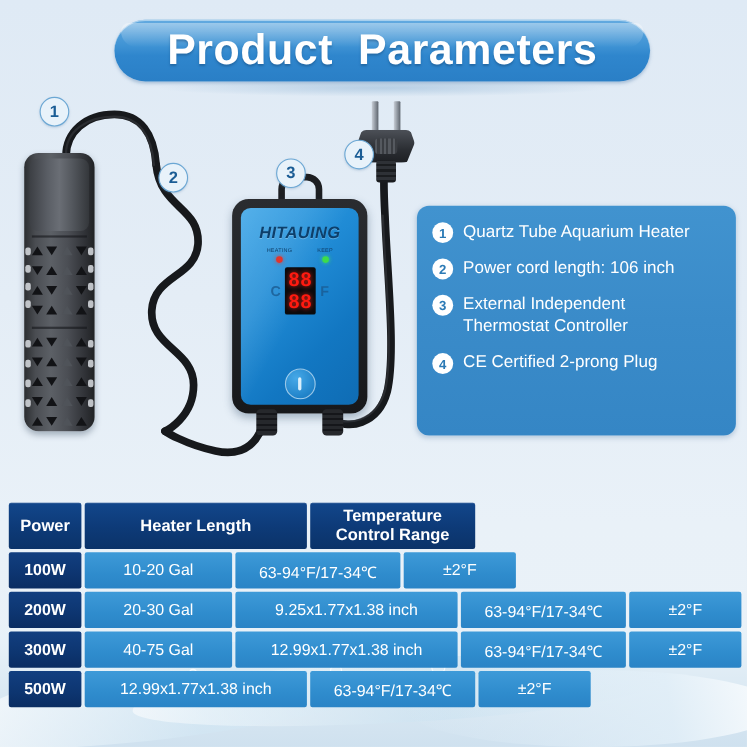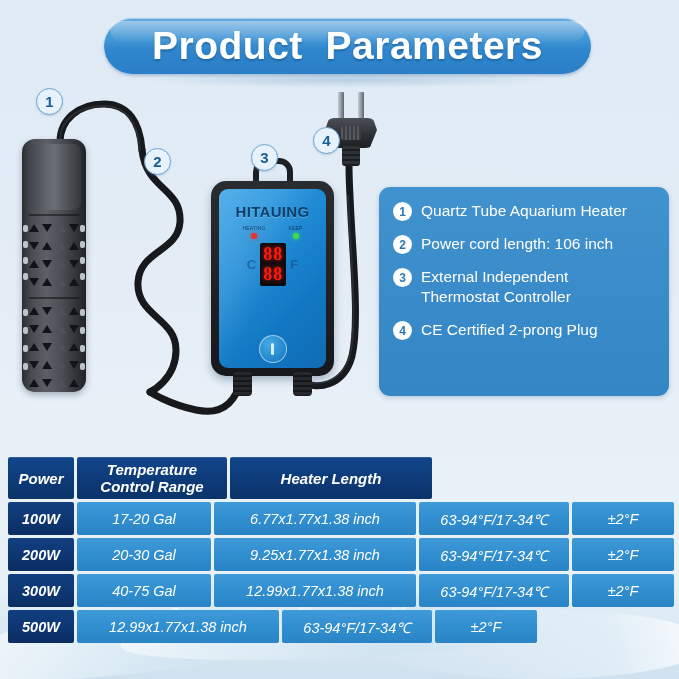--- a/index.html
+++ b/index.html
@@ -113,31 +113,32 @@
     overflow:hidden;
   }
   .ctrl-sheen{
     position:absolute;left:-20%;top:-10%;width:150%;height:130%;
     background:linear-gradient(118deg,rgba(255,255,255,.22) 0%,rgba(255,255,255,.10) 32%,rgba(255,255,255,0) 46%);
   }
   .brand{
     position:absolute;left:0;right:0;top:14px;text-align:center;
     color:#0d3f6b;font-size:15px;font-weight:bold;letter-spacing:.3px;
     text-shadow:0 1px 0 rgba(255,255,255,.25);
+    font-style:italic;
   }
   .leds{position:absolute;left:12px;right:12px;top:36px;display:flex;justify-content:space-around;}
   .led-box{text-align:center;}
   .led-lbl{color:#0e3f6a;font-size:5px;letter-spacing:.2px;}
   .led{width:6px;height:6px;border-radius:50%;margin:2px auto 0;}
   .led-red{background:#e2342c;box-shadow:0 0 4px rgba(230,60,50,.9);}
   .led-green{background:#3ddc4a;box-shadow:0 0 4px rgba(70,230,90,.9);}
   .disp-wrap{position:absolute;left:0;right:0;top:54px;display:flex;align-items:center;justify-content:center;gap:4px;}
   .cf{color:#1a5a90;font-size:13px;font-weight:bold;opacity:.78;}
   .disp{background:#0b0b0d;border-radius:2px;padding:3px 3px;display:flex;flex-direction:column;gap:3px;}
-  .seg{color:#ff1a10;font-family:Liberation Serif, serif;font-size:18px;font-weight:bold;line-height:17px;letter-spacing:1px;text-shadow:0 0 5px rgba(255,40,25,.85);}
+  .seg{color:#ff1a10;font-family:Liberation Sans, sans-serif;font-size:18px;font-weight:bold;line-height:17px;letter-spacing:1px;text-shadow:0 0 5px rgba(255,40,25,.85);}
   .range{
     position:absolute;left:0;right:0;top:120px;text-align:center;
     color:#0e4172;font-size:7.5px;line-height:11px;letter-spacing:.2px;
   }
   .knob{
     position:absolute;left:50%;transform:translateX(-50%);top:146px;width:26px;height:26px;border-radius:50%;
     border:1.3px solid rgba(255,255,255,.55);
     background:radial-gradient(circle at 36% 30%,#46a9e8,#1274bd);
     display:flex;align-items:center;justify-content:center;
   }
@@ -175,21 +176,21 @@
     display:flex;align-items:center;justify-content:center;margin-right:9px;margin-top:1px;
   }
   .ltext{color:#ffffff;font-size:15.5px;line-height:20px;font-weight:normal;}
   .ltext .l2{display:block;}
 
   
   .table{position:absolute;left:8px;top:457px;width:663px;}
   .trow{display:flex;gap:3px;margin-bottom:3px;}
   .cell{
     box-sizing:border-box;display:flex;align-items:center;justify-content:center;text-align:center;
-    color:#ffffff;border-radius:2px;font-style:italic;
+    color:#ffffff;border-radius:2px;
   }
   .hcell{
     background:linear-gradient(180deg,#12468b 0%,#0d3a77 55%,#0b3369 100%);
     height:42px;font-size:15px;font-weight:bold;line-height:17px;
     box-shadow:inset 0 1px 0 rgba(255,255,255,.12);
   }
   .dcell{
     background:linear-gradient(180deg,#3e9ad8 0%,#2f8ccd 60%,#2a84c6 100%);
     height:33px;font-size:14.5px;
   }
@@ -399,33 +400,32 @@
       <div class="lbadge">4</div>
       <div class="ltext">
         <span>CE Certified 2-prong Plug</span>
       </div>
     </div>
   </div>
 
   <div class="table">
     <div class="trow">
       <div class="cell hcell c0">Power</div>
+      <div class="cell hcell c2">Heater Length</div>
       <div class="cell hcell c3">
         <div>
           <div>Temperature</div>
           <div>Control Range</div>
         </div>
       </div>
-      <div class="cell hcell c2">Heater Length</div>
     </div>
 
     <div class="trow">
       <div class="cell dcell pw c0">100W</div>
-      <div class="cell dcell c1">17-20 Gal</div>
-      <div class="cell dcell c2">6.77x1.77x1.38 inch</div>
+      <div class="cell dcell c1">10-20 Gal</div>
       <div class="cell dcell c3">63-94°F/17-34℃</div>
       <div class="cell dcell c4">±2°F</div>
     </div>
     <div class="trow">
       <div class="cell dcell pw c0">200W</div>
       <div class="cell dcell c1">20-30 Gal</div>
       <div class="cell dcell c2">9.25x1.77x1.38 inch</div>
       <div class="cell dcell c3">63-94°F/17-34℃</div>
       <div class="cell dcell c4">±2°F</div>
     </div>

